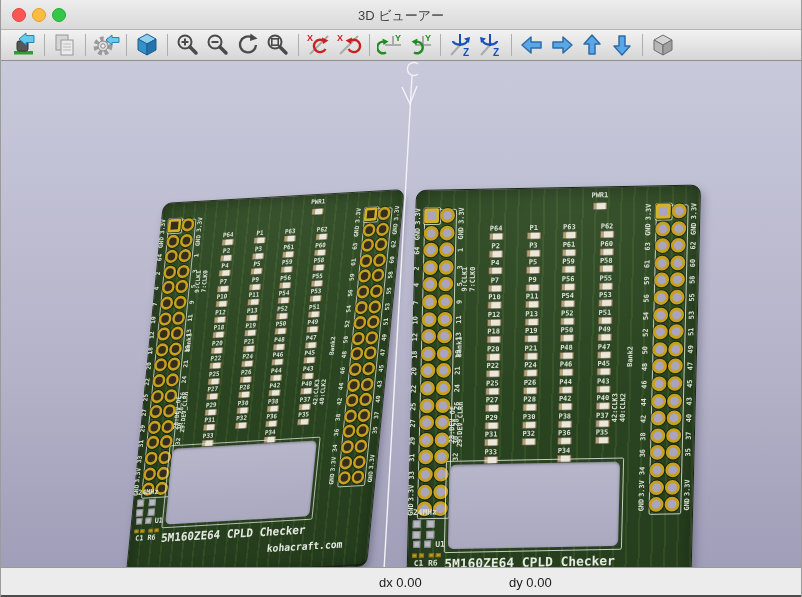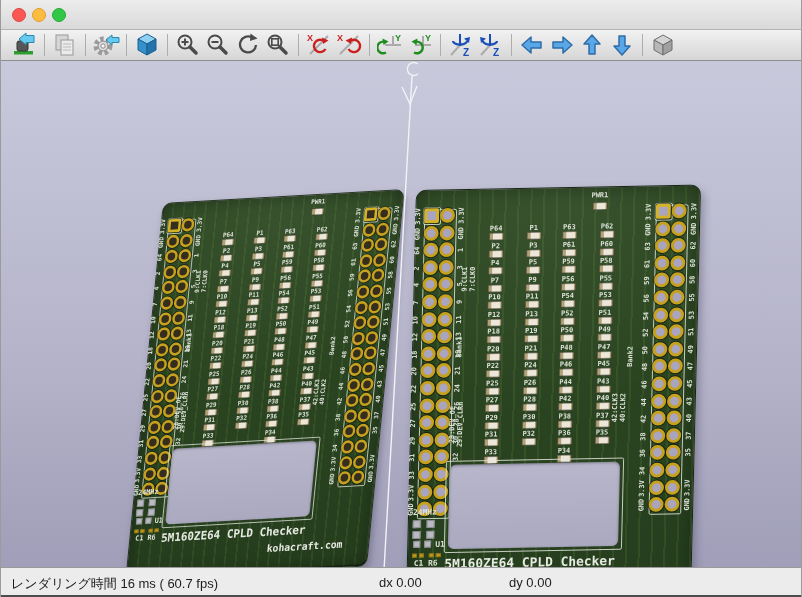--- a/index.html
+++ b/index.html
@@ -73,20 +73,21 @@
 </style>
 </head>
 <body>
 
 <div class="window">
 
   <div class="titlebar">
     <div class="tl red"></div>
     <div class="tl yellow"></div>
     <div class="tl green"></div>
+    <div class="wtitle">3D ビューアー</div>
   </div>
 
   <div class="toolbar">
     <div class="tbtn">
       <svg width="26" height="26">
         <rect x="3" y="19" width="19" height="3.5" fill="#2e9e2e"></rect>
         <rect x="6" y="9" width="11" height="10" rx="2" fill="#565656" stroke="#333"></rect>
         <polygon points="23,3.5 15,3.5 15,1 8,7 15,13 15,10.5 23,10.5" fill="#66c9ee" stroke="#2a86ad"></polygon>
       </svg>
     </div>
@@ -812,18 +813,17 @@
       </div>
     <svg class="axis-overlay" width="802" height="506">
       <path d="M417,3 A6.5,6.5 0 1 0 417,13" fill="none" stroke="#f2f2f7" stroke-width="1.4"></path>
       <path d="M411,15 L383,509" fill="none" stroke="#f2f2f7" stroke-width="1.4"></path>
       <path d="M401,26 L409,43 L416,25" fill="none" stroke="#f2f2f7" stroke-width="1.4"></path>
       <path d="M371,509 L391,509" fill="none" stroke="#f2f2f7" stroke-width="1.4"></path>
     </svg>
   </div>
 
   <div class="statusbar">
-    <div class="stx st-render">レンダリング時間 16 ms ( 60.7 fps)</div>
     <div class="stx st-dx">dx 0.00</div>
     <div class="stx st-dy">dy 0.00</div>
   </div>
 
 </div>
 
 </body></html>

